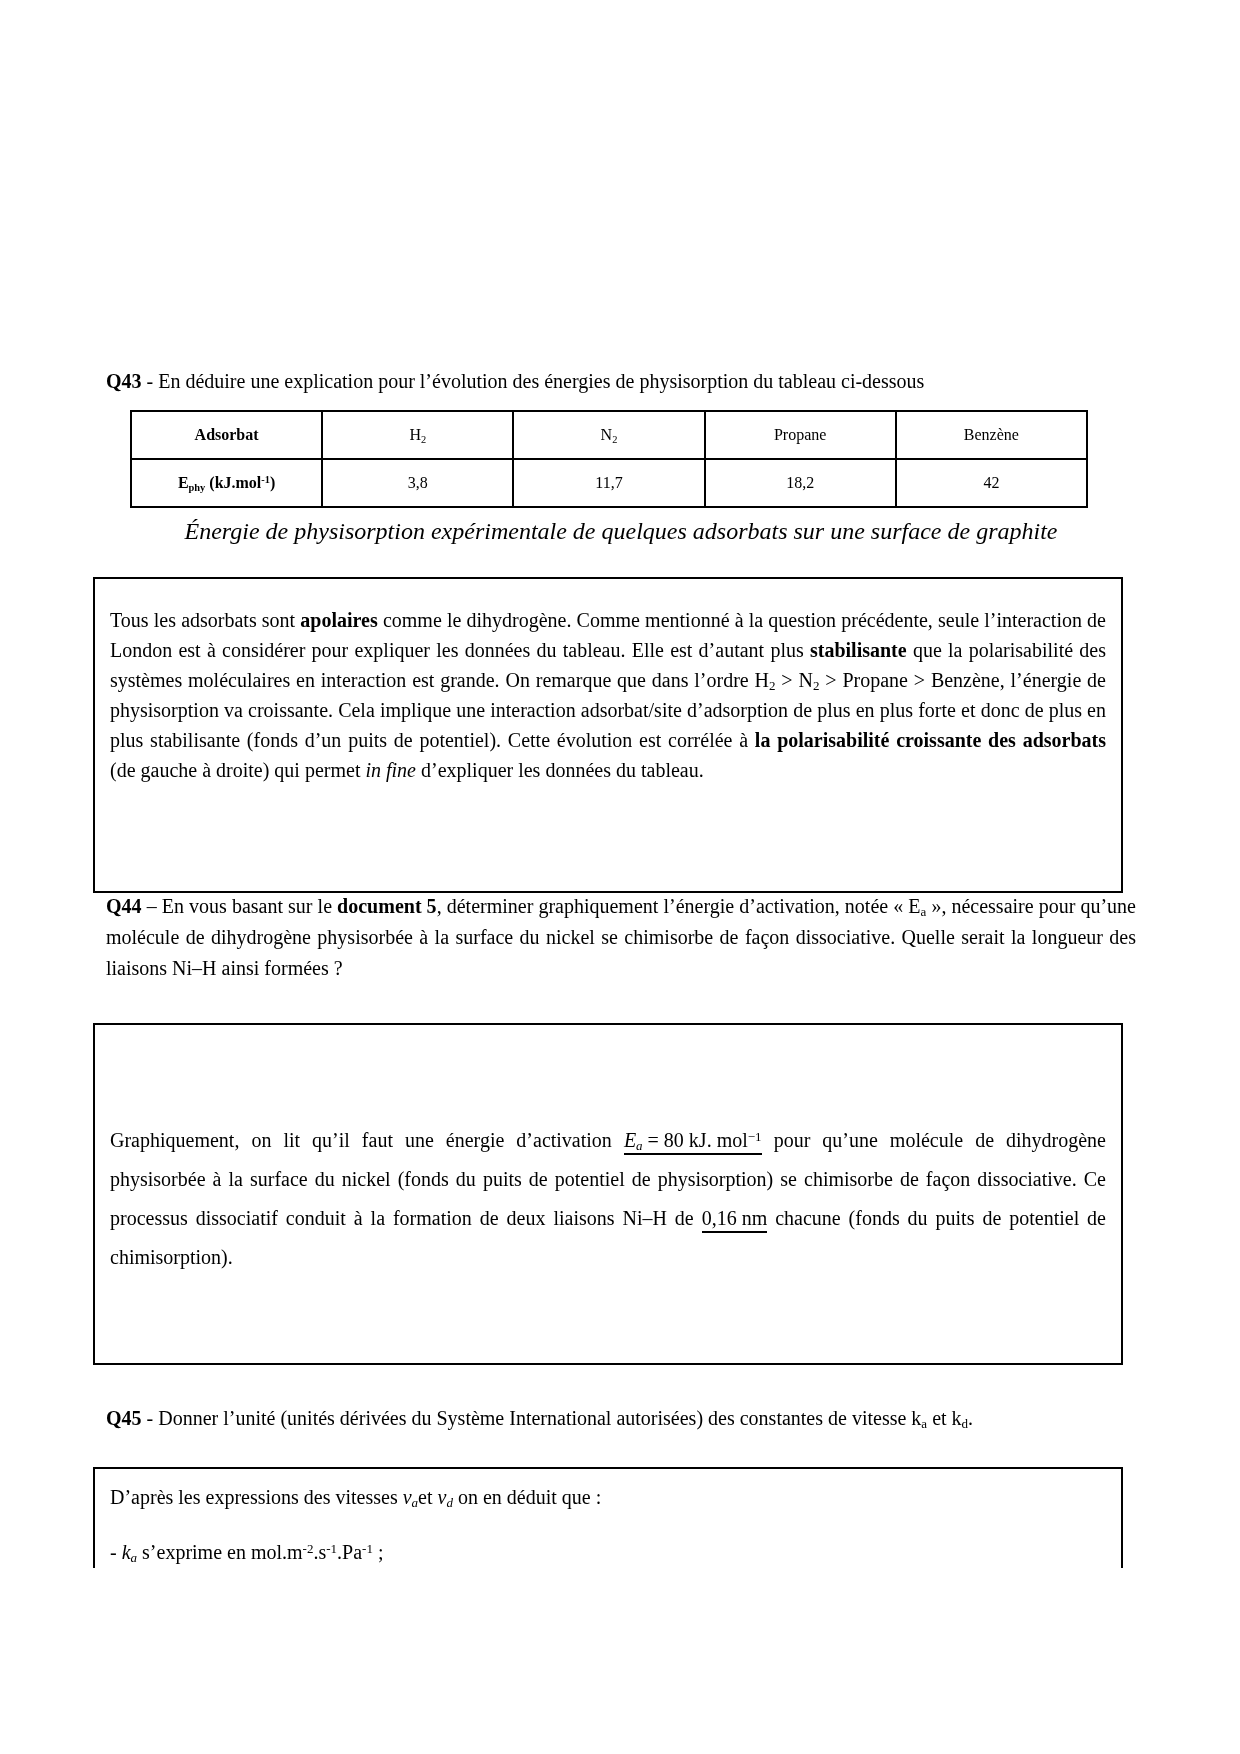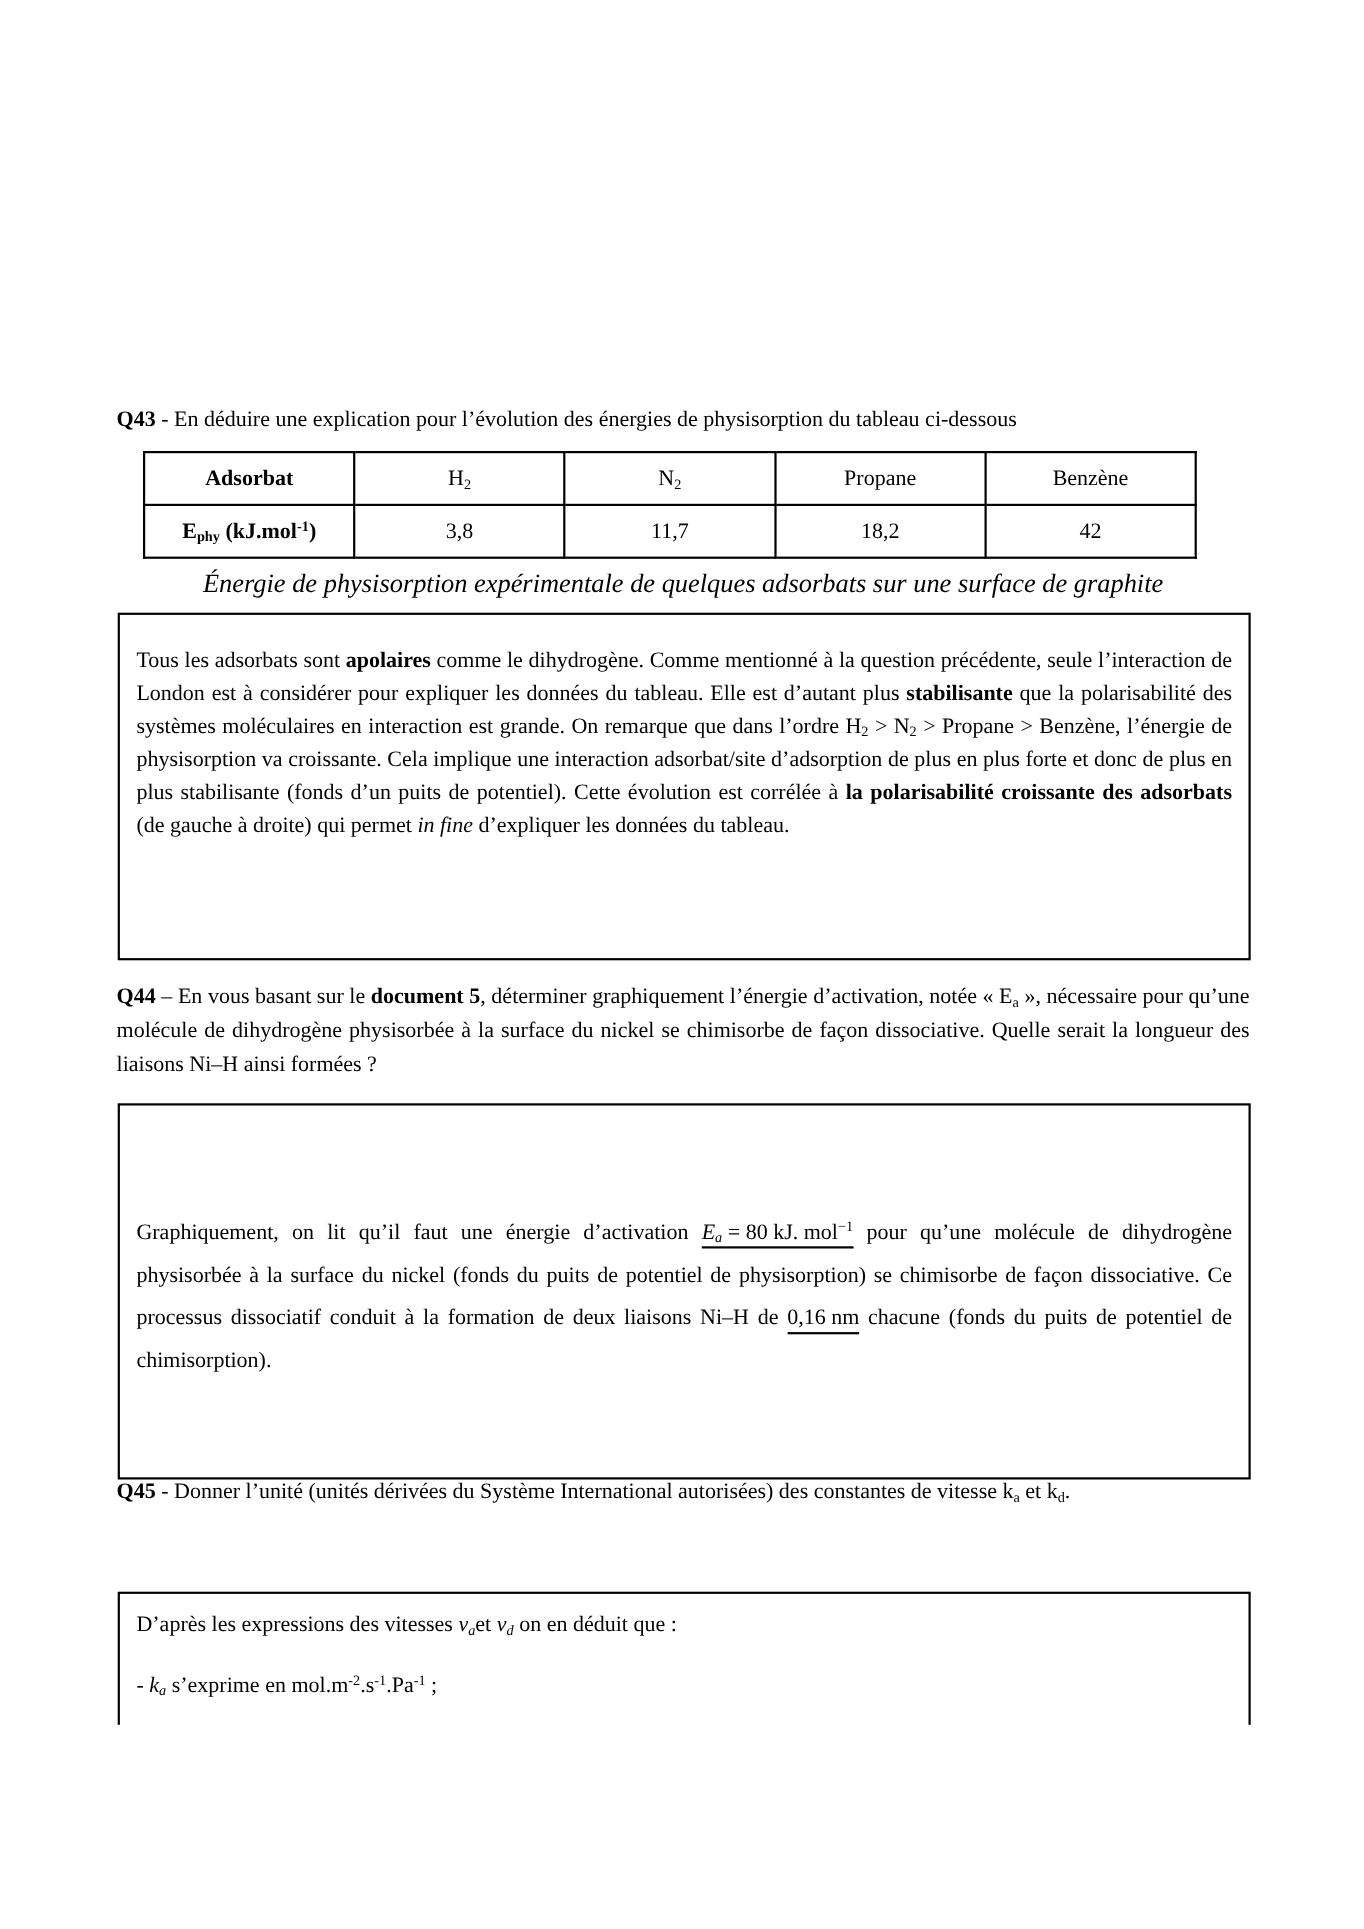--- a/index.html
+++ b/index.html
@@ -29,49 +29,50 @@
     width: 958px;
     border-collapse: collapse;
     table-layout: fixed;
   }
   .data-table th, .data-table td {
     border: 2px solid #000;
     width: 20%;
     height: 48px;
     text-align: center;
     vertical-align: middle;
-    font-size: 20px;
+    font-size: 16px;
     font-weight: 400;
     padding: 0;
   }
   .caption {
     top: 518px; left: 106px; width: 1030px;
     margin: 0;
     font-size: 24px;
     font-style: italic;
     text-align: center;
   }
   
   .answer-box {
     position: absolute;
-    left: 107px; width: 1030px;
+    left: 93px; width: 1030px;
     border: 2px solid #000;
     background: #fff;
+    margin-top: 20px;
   }
   .answer-box p { margin: 0; font-size: 20px; text-align: justify; }
   #q43-box { top: 557px; height: 316px; padding: 26px 15px 0 15px; }
   #q43-box p { line-height: 30px; }
   #q44-box { top: 1003px; height: 342px; padding: 96px 15px 6px 15px; }
   #q44-box p { line-height: 39px; }
   #q45-box { top: 1447px; height: 183px; padding: 13px 15px 0 15px; }
   #q45-box p { line-height: 30px; margin-bottom: 25px; text-align: left; }
   
   #q43-question { top: 366px; line-height: 30px; }
   #q44-question { top: 891px; line-height: 31px; }
-  #q45-question { top: 1340px; line-height: 32px; }
+  #q45-question { top: 1402px; line-height: 32px; }
   
   .run-b   { font-weight: 700; }
   .run-i   { font-style: italic; }
   .run-sub { font-size: 0.65em; vertical-align: -0.25em; line-height: 0; }
   .run-sup { font-size: 0.65em; vertical-align: 0.5em;  line-height: 0; }
   .run-u   { display: inline-block; border-bottom: 2px solid #000; padding-bottom: 2px; line-height: 1.1; }
   
   .page-number {
     top: 1672px; left: 0; width: 1240px;
     text-align: center;

